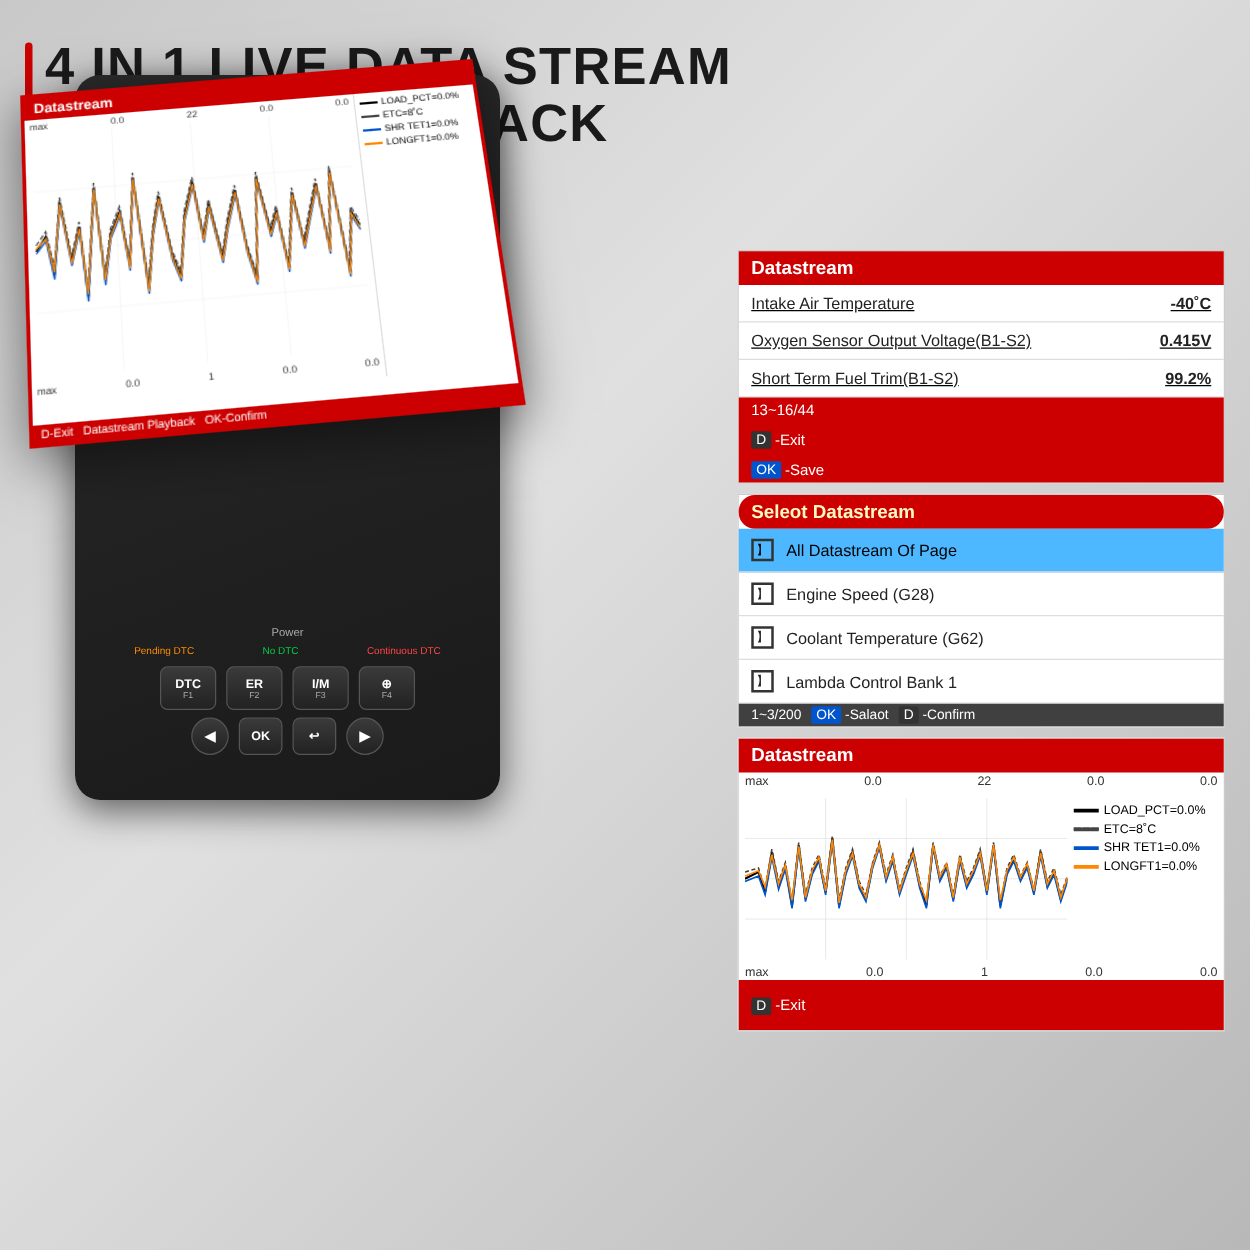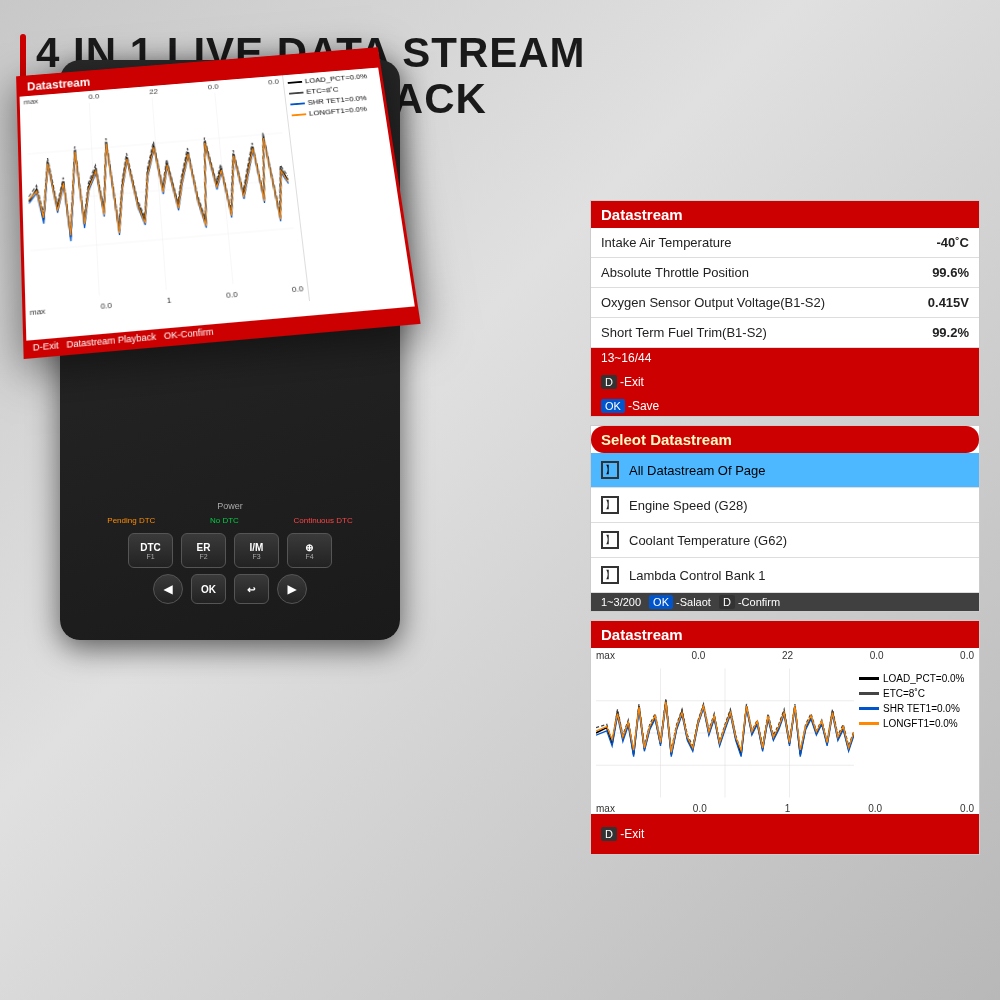--- a/index.html
+++ b/index.html
@@ -78,20 +78,21 @@
       background: #cc0000;
       color: #fff;
       font-size: 15px;
       font-weight: bold;
       padding: 5px 10px;
     }
 
     .panel-table {
       width: 100%;
       border-collapse: collapse;
+      text-decoration: underline;
     }
 
     .panel-table tr {
       border-bottom: 1px solid #ddd;
     }
 
     .panel-table td {
       padding: 7px 10px;
       font-size: 13px;
       color: #222;
@@ -445,24 +446,20 @@
 
 <div class="right-panels">
 
   <div class="panel">
     <div class="panel-header">Datastream</div>
     <table class="panel-table">
       <tbody>
           <tr>
         <td>Intake Air Temperature</td>
         <td>-40˚C</td>
-      </tr>
-      <tr>
-        <td>Absolute Throttle Position</td>
-        <td>99.6%</td>
       </tr>
       <tr>
         <td>Oxygen Sensor Output Voltage(B1-S2)</td>
         <td>0.415V</td>
       </tr>
       <tr>
         <td>Short Term Fuel Trim(B1-S2)</td>
         <td>99.2%</td>
       </tr>
     </tbody>

